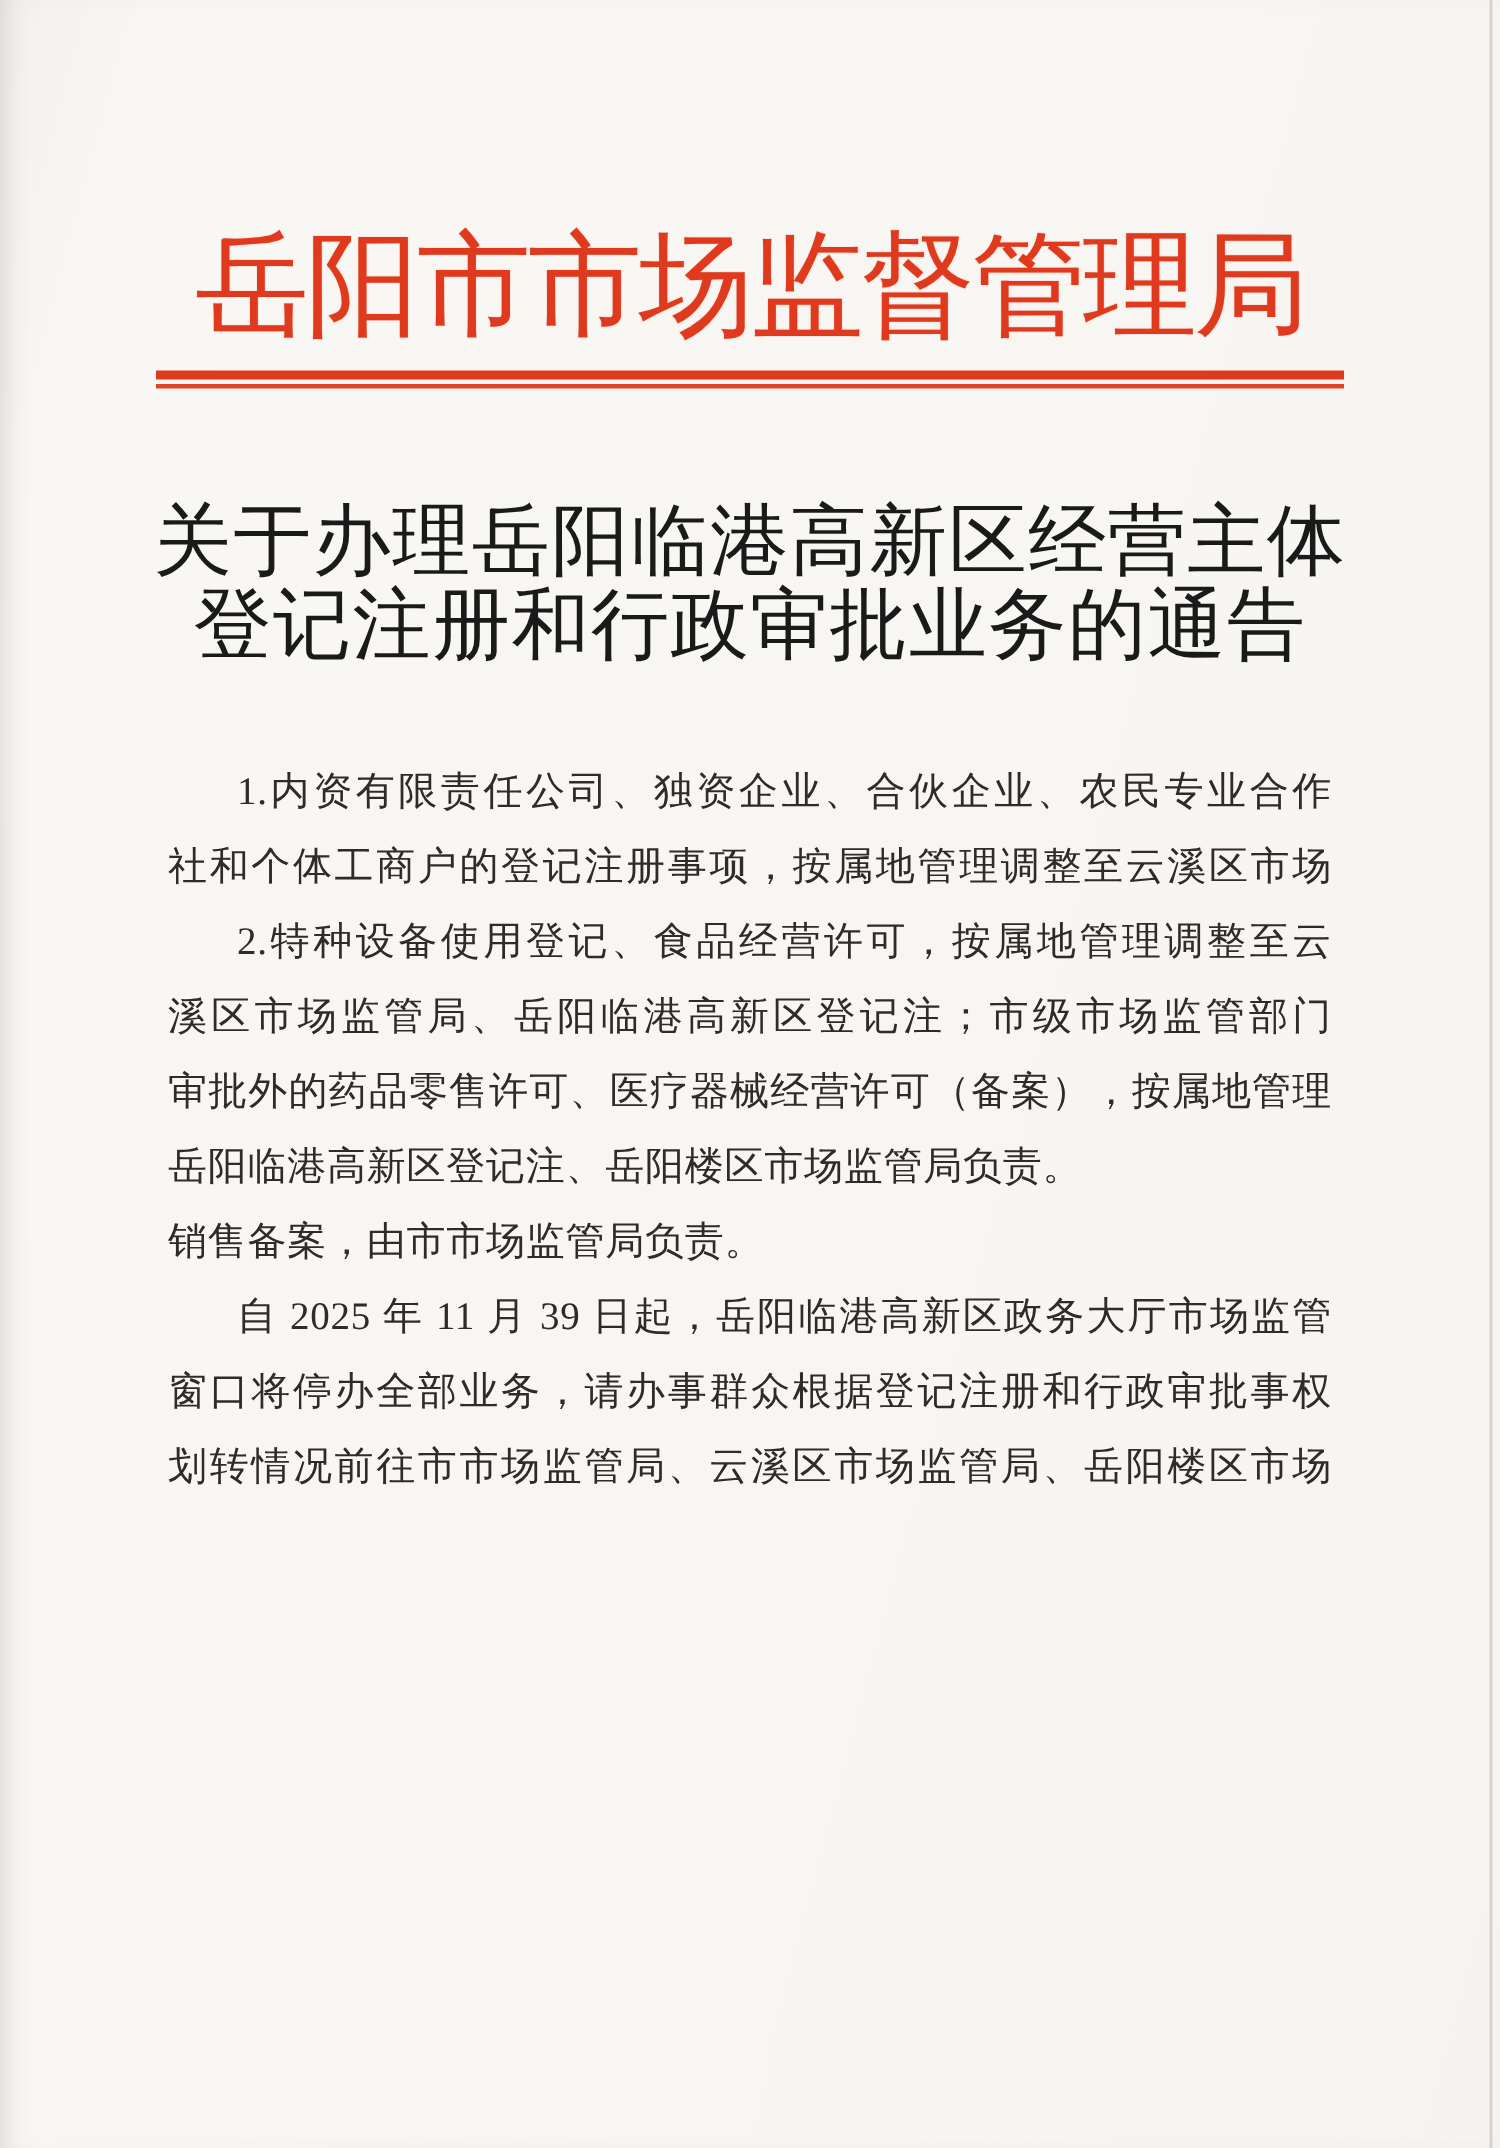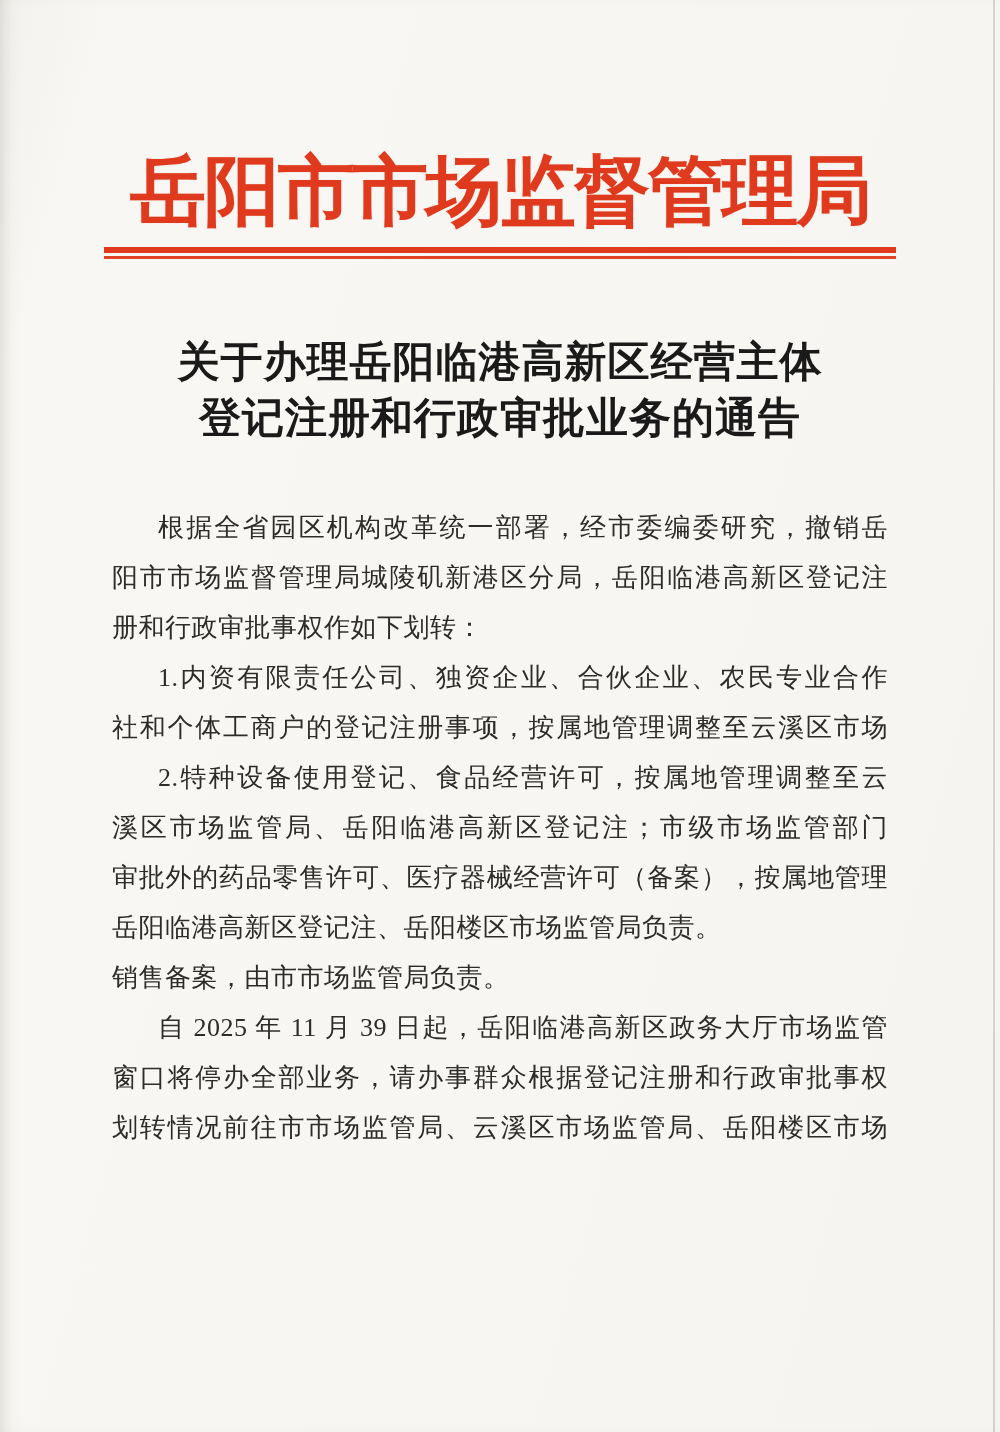--- a/index.html
+++ b/index.html
@@ -28,21 +28,21 @@
     background: rgba(150,148,144,0.35);
   }
   .letterhead {
     position: absolute;
     top: 138px;
     left: 0;
     width: 100%;
     text-align: center;
     font-size: 76px;
     line-height: 106px;
-    font-weight: 700;
+    font-weight: 400;
     letter-spacing: -2px;
     color: #df3a1e;
     text-shadow: 0 0 1px rgba(223,58,30,0.4);
     white-space: nowrap;
   }
   .redline {
     position: absolute;
     top: 247px;
     left: 104px;
     width: 792px;
@@ -55,23 +55,23 @@
     margin-top: 3px;
     height: 3px;
     background: #e04424;
   }
   .title {
     position: absolute;
     top: 334px;
     left: 0;
     width: 100%;
     text-align: center;
-    font-size: 42px;
+    font-size: 52px;
     line-height: 56px;
-    font-weight: 700;
+    font-weight: 400;
     color: #1a1a1a;
     letter-spacing: 1px;
   }
   .body-block {
     position: absolute;
     top: 503px;
     left: 112px;
     width: 776px;
     color: #2e2c29;
     font-size: 26px;
@@ -103,25 +103,20 @@
     <div class="rl-thin"></div>
   </div>
 
   <div class="title">
     <div>关于办理岳阳临港高新区经营主体</div>
     <div>登记注册和行政审批业务的通告</div>
   </div>
 
   <div class="body-block">
 
-    <div class="para">
-      <div class="bline indent">根据全省园区机构改革统一部署，经市委编委研究，撤销岳</div>
-      <div class="bline">阳市市场监督管理局城陵矶新港区分局，岳阳临港高新区登记注</div>
-      <div class="bline last">册和行政审批事权作如下划转：</div>
-    </div>
 
     <div class="para">
       <div class="bline indent">1.内资有限责任公司、独资企业、合伙企业、农民专业合作</div>
       <div class="bline">社和个体工商户的登记注册事项，按属地管理调整至云溪区市场</div>
     </div>
 
     <div class="para">
       <div class="bline indent">2.特种设备使用登记、食品经营许可，按属地管理调整至云</div>
       <div class="bline">溪区市场监管局、岳阳临港高新区登记注；市级市场监管部门</div>
       <div class="bline">审批外的药品零售许可、医疗器械经营许可（备案），按属地管理</div>

